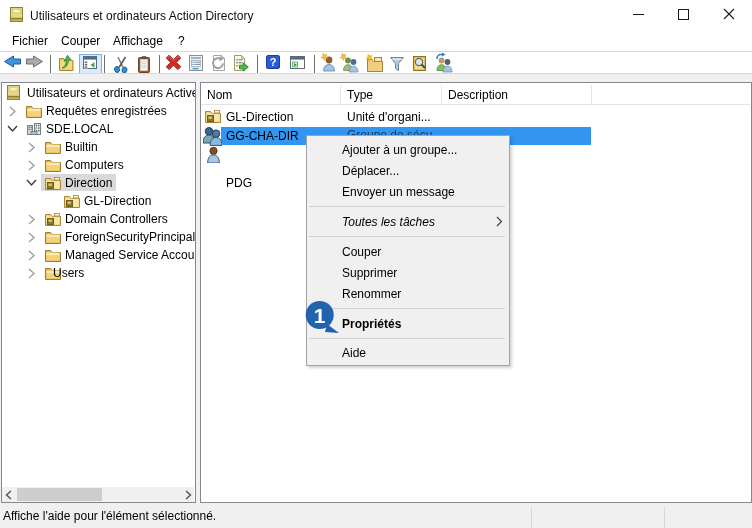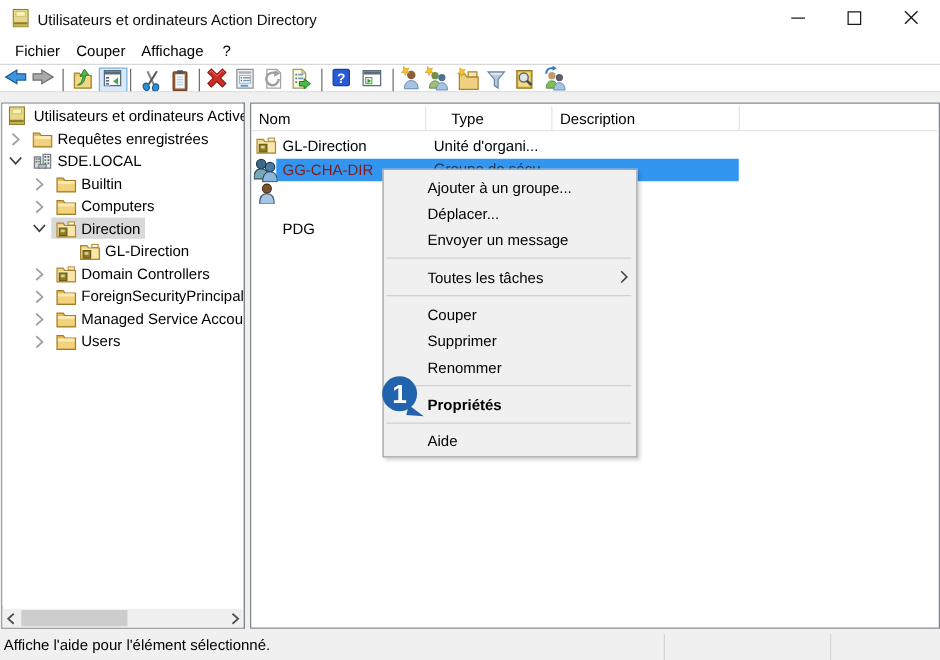--- a/index.html
+++ b/index.html
@@ -1,21 +1,21 @@
 <!DOCTYPE html>
 <html><head>
 <meta charset="utf-8">
 <style>
   html,body{margin:0;padding:0;}
   body{width:752px;height:528px;position:relative;overflow:hidden;
        font-family:"Liberation Sans", sans-serif;background:#ffffff;
        -webkit-font-smoothing:antialiased;}
   .abs{position:absolute;}
   .txt{position:absolute;font-size:12px;color:#000;white-space:nowrap;line-height:1;}
-  .w{color:#7f1d1d;}
+  .w{color:#000000;}
 </style>
 </head>
 <body>
 
 <svg class="abs" style="left:10px;top:7px;" width="13" height="15" viewBox="0 0 13 15">
   <rect x="0.5" y="0.5" width="12" height="14" fill="#e0d078" stroke="#8f7f2c"></rect>
   <rect x="1.2" y="1.2" width="10.6" height="12.6" fill="#e6d88a"></rect>
   <rect x="2.8" y="2.2" width="7.4" height="3.8" fill="#f8f2b6" stroke="#c4b868" stroke-width="0.6"></rect>
   <rect x="1" y="10.8" width="11" height="1.8" fill="#8f7f2c"></rect>
   <rect x="1" y="12.6" width="11" height="1.6" fill="#c2b252"></rect>
@@ -275,29 +275,29 @@
     <use href="#folder"></use>
   </svg>
 <div class="txt" style="left:65px;top:249px;">Managed Service Accounts</div>
 
 <svg class="abs" style="left:28px;top:268px;" width="8" height="11">
     <use href="#chevR"></use>
   </svg>
 <svg class="abs" style="left:45px;top:266px;" width="16" height="15">
     <use href="#folder"></use>
   </svg>
-<div class="txt" style="left:65px;top:267px;">Users</div>
+<div class="txt" style="left:53px;top:267px;">Users</div>
 
 <div class="abs" style="left:195px;top:82px;width:1px;height:421px;background:#828790;"></div>
 <div class="abs" style="left:196px;top:82px;width:4px;height:421px;background:#f0f0f0;"></div>
 
 <div class="abs" style="left:200px;top:82px;width:550px;height:419px;background:#fff;border:1px solid #828790;"></div>
 
 <div class="txt" style="left:207px;top:89px;">Nom</div>
-<div class="txt" style="left:347px;top:89px;margin-left:14px;">Type</div>
+<div class="txt" style="left:347px;top:89px;">Type</div>
 <div class="txt" style="left:448px;top:89px;">Description</div>
 <div class="abs" style="left:340px;top:85px;width:1px;height:19px;background:#e5e5e5;"></div>
 <div class="abs" style="left:441px;top:85px;width:1px;height:19px;background:#e5e5e5;"></div>
 <div class="abs" style="left:591px;top:85px;width:1px;height:19px;background:#e5e5e5;"></div>
 <div class="abs" style="left:201px;top:104px;width:549px;height:1px;background:#e5e5e5;"></div>
 
 <svg class="abs" style="left:205px;top:109px;" width="16" height="15">
     <use href="#oufolder"></use>
   </svg>
 <div class="txt" style="left:226px;top:111px;">GL-Direction</div>
@@ -313,21 +313,21 @@
 <svg class="abs" style="left:206px;top:146px;" width="15" height="17" viewBox="0 0 14 16">
     <use href="#user"></use>
   </svg>
 <div class="txt" style="left:226px;top:149px;margin-top:28px;">PDG</div>
 
 <div class="abs" style="left:306px;top:135px;width:202px;height:229px;background:#f0f0f0;border:1px solid #a3a3a3;box-shadow:2px 2px 3px rgba(0,0,0,0.18);"></div>
 <div class="txt" style="left:342px;top:144px;">Ajouter à un groupe...</div>
 <div class="txt" style="left:342px;top:165px;">Déplacer...</div>
 <div class="txt" style="left:342px;top:186px;">Envoyer un message</div>
 <div class="abs" style="left:309px;top:206px;width:196px;height:1px;background:#d0d0d0;"></div>
-<div class="txt" style="left:342px;top:216px;">Toutes les tâches</div>
+<div class="txt" style="left:342px;top:216px;font-style:italic;">Toutes les tâches</div>
 <svg class="abs" style="left:496px;top:216px;" width="7" height="11">
     <path d="M1,1 l4.5,4.5 l-4.5,4.5" fill="none" stroke="#404040" stroke-width="1.2"></path>
   </svg>
 <div class="abs" style="left:309px;top:236px;width:196px;height:1px;background:#d0d0d0;"></div>
 <div class="txt" style="left:342px;top:246px;">Couper</div>
 <div class="txt" style="left:342px;top:267px;">Supprimer</div>
 <div class="txt" style="left:342px;top:288px;">Renommer</div>
 <div class="abs" style="left:309px;top:308px;width:196px;height:1px;background:#d0d0d0;"></div>
 <div class="txt" style="left:342px;top:318px;font-weight:bold;text-align:right;">Propriétés</div>
 <div class="abs" style="left:309px;top:338px;width:196px;height:1px;background:#d0d0d0;"></div>

